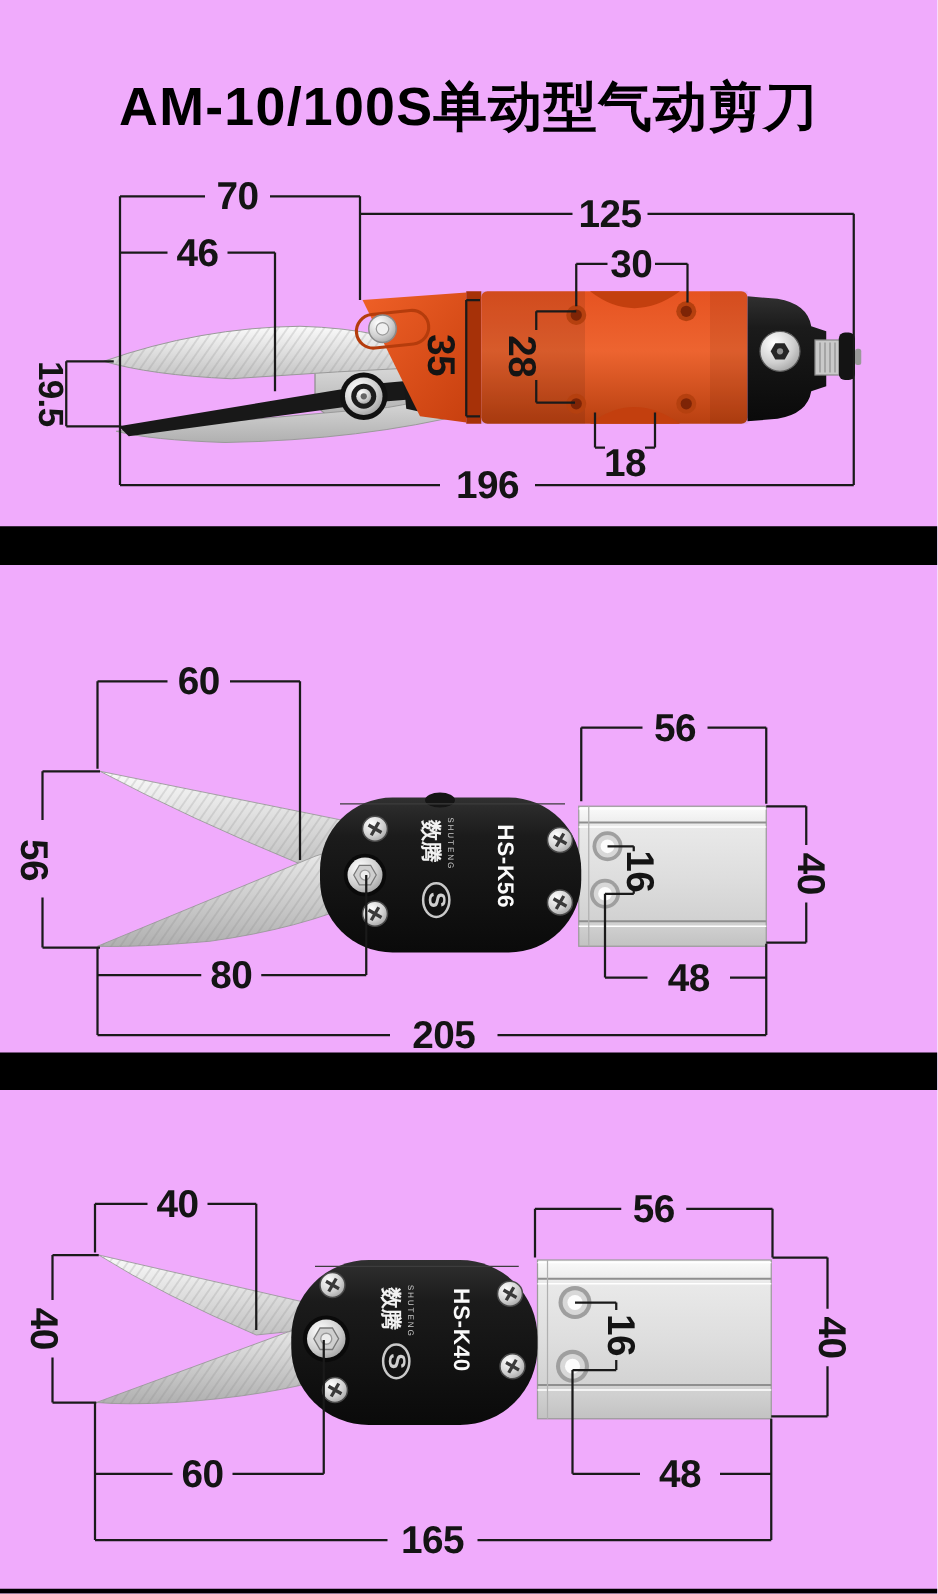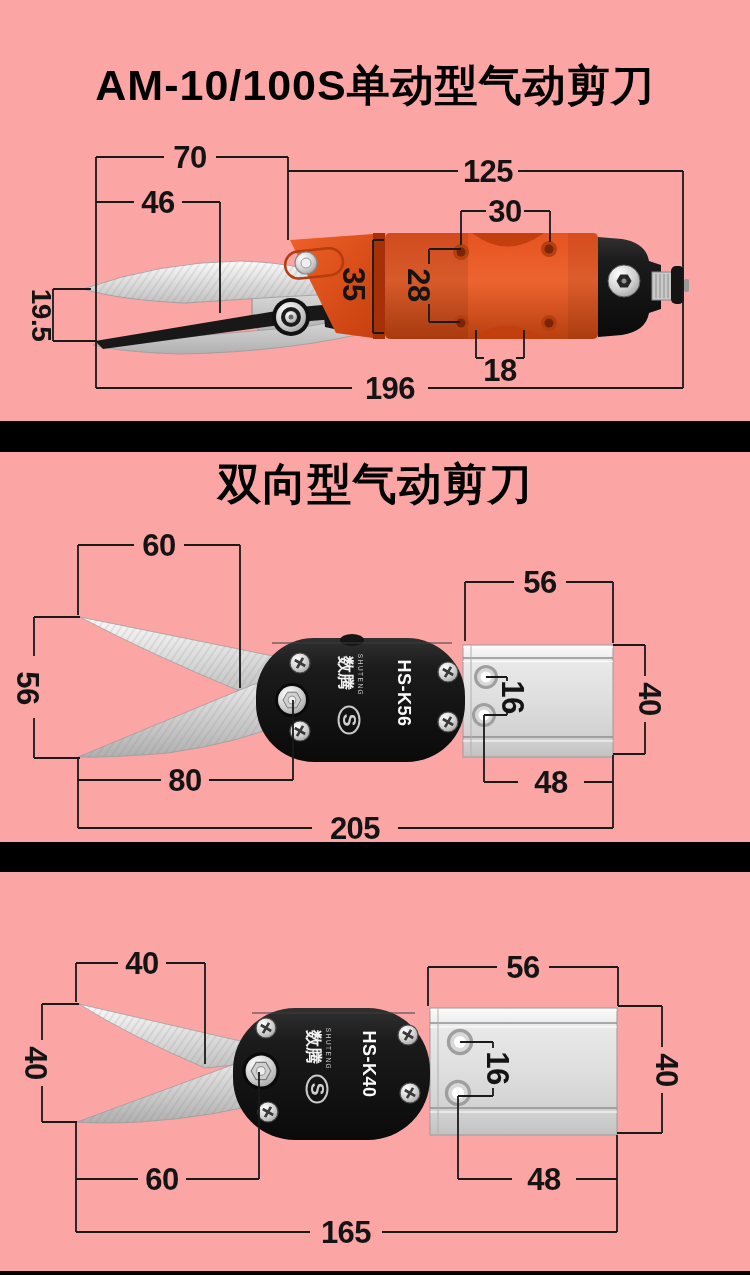--- a/index.html
+++ b/index.html
@@ -1,16 +1,16 @@
 <!DOCTYPE html>
 <html><head>
 <meta charset="utf-8">
 <style>
   html,body{margin:0;padding:0;background:#fff;}
-  .canvas{position:relative;width:750px;height:1275px;background:#fca5a5;overflow:hidden;
+  .canvas{position:relative;width:750px;height:1275px;background:#f0abfc;overflow:hidden;
           font-family:"Liberation Sans","DejaVu Sans",sans-serif;}
   .title{position:absolute;left:0;width:750px;text-align:center;color:#000;
          font-weight:700;margin:0;letter-spacing:1px;}
   .title1{top:57px;font-size:43px;}
   .title2{top:455px;font-size:44px;}
   .bar{position:absolute;left:0;width:750px;background:#000;}
   .bar1{top:421px;height:31px;}
   .bar2{top:842px;height:30px;}
   .bar3{top:1271px;height:4px;}
   svg{position:absolute;left:0;display:block;}
@@ -166,21 +166,20 @@
       </g>
       <g>
         <path class="dl" d="M96,388H352 M428,388H683"></path>
         <text class="dim" x="390" y="388" text-anchor="middle" dominant-baseline="central">196</text>
       </g>
     </g>
   </svg>
 
   <div class="bar bar1"></div>
 
-  <h2 class="title title2">双向型气动剪刀</h2>
 
   <svg style="top:505px" width="750" height="337" viewBox="0 505 750 337">
     <g>
       <path d="M80,617 L283,658 Q292,668 290,686 L242,692 Q150,654 80,617 Z" fill="url(#bladeU)" stroke="#999" stroke-width=".7"></path>
       <path d="M80,617 L283,658 Q292,668 290,686 L242,692 Q150,654 80,617 Z" fill="url(#hatch)"></path>
       <path d="M78,757 L252,685 Q290,672 308,678 Q322,700 292,720 Q240,743 168,753 Q110,758 78,757 Z" fill="url(#bladeL)" stroke="#999" stroke-width=".7"></path>
       <path d="M78,757 L252,685 Q290,672 308,678 Q322,700 292,720 Q240,743 168,753 Q110,758 78,757 Z" fill="url(#hatch)"></path>
       <rect x="463" y="645" width="150" height="112" fill="url(#blockG)" stroke="#9b9b9b" stroke-width="1"></rect>
       <path d="M463,658H613" stroke="#8f8f8f" stroke-width="1.6"></path>
       <path d="M463,661.5H613" stroke="#ffffff" stroke-width="1.2"></path>

